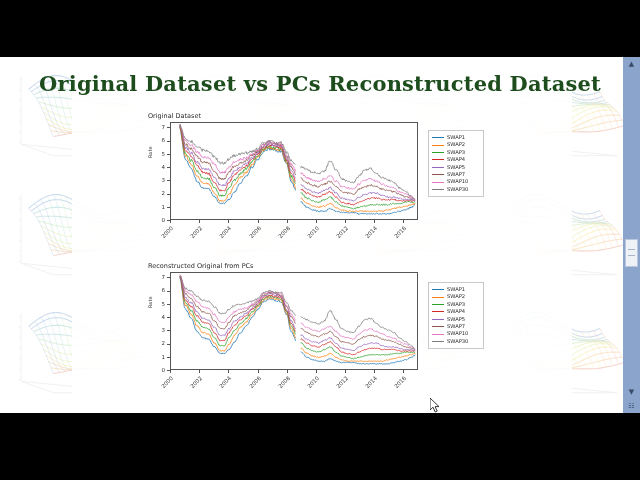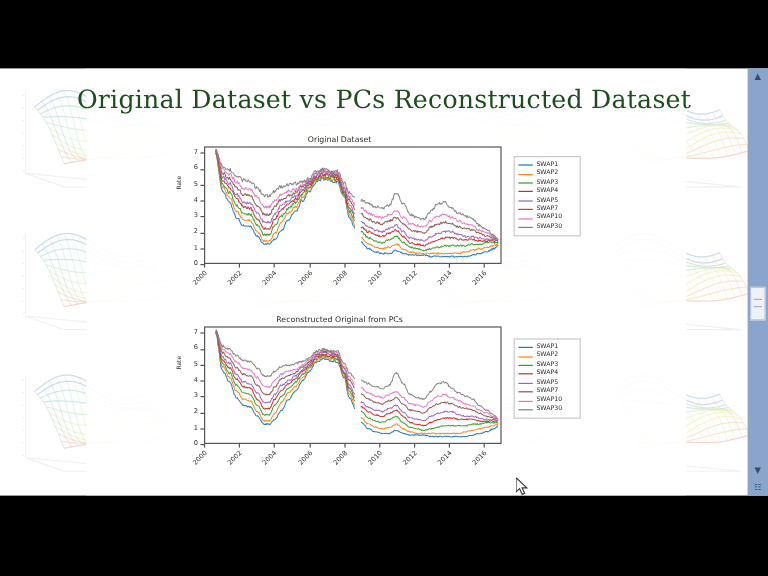--- a/index.html
+++ b/index.html
@@ -13,29 +13,29 @@
   .wm-grid{position:absolute;inset:0;opacity:.38;}
   .wm{position:absolute;width:160px;height:125px;}
   .wm svg{width:100%;height:100%;display:block;}
 
   
   .veil{position:absolute;left:72px;top:0;width:500px;height:356px;
         background:rgba(255,255,255,.90);}
 
   
   #title{position:absolute;left:0;top:14px;width:640px;text-align:center;
-    font-family:"DejaVu Serif",serif;font-weight:normal;font-size:21px;
+    font-family:"DejaVu Serif",serif;font-weight:bold;font-size:21px;
     color:#1d4d1d;letter-spacing:.2px;z-index:6;white-space:nowrap;}
 
   
   .fig{position:absolute;z-index:5;}
   #fig-top{left:148px;top:55px;width:344px;height:145px;}
   #fig-bot{left:148px;top:205px;width:344px;height:148px;}
 
-  .fig-title{position:absolute;left:0;top:0;width:270px;text-align:center;
+  .fig-title{position:absolute;left:0;top:0;width:270px;
     font-size:6.5px;color:#2b2b2b;font-family:"DejaVu Sans",sans-serif;}
 
   .plotbox{position:absolute;left:22px;top:10px;width:248px;height:98px;
     border:1px solid #555;box-sizing:border-box;background:#fff;overflow:hidden;}
   .plotbox svg{display:block;width:100%;height:100%;}
 
   .ylabel{position:absolute;left:-1px;top:46px;font-size:5px;color:#333;
     transform:rotate(-90deg);transform-origin:left top;white-space:nowrap;}
 
   .ytick{position:absolute;left:8px;font-size:5.5px;color:#333;text-align:right;width:9px;}

